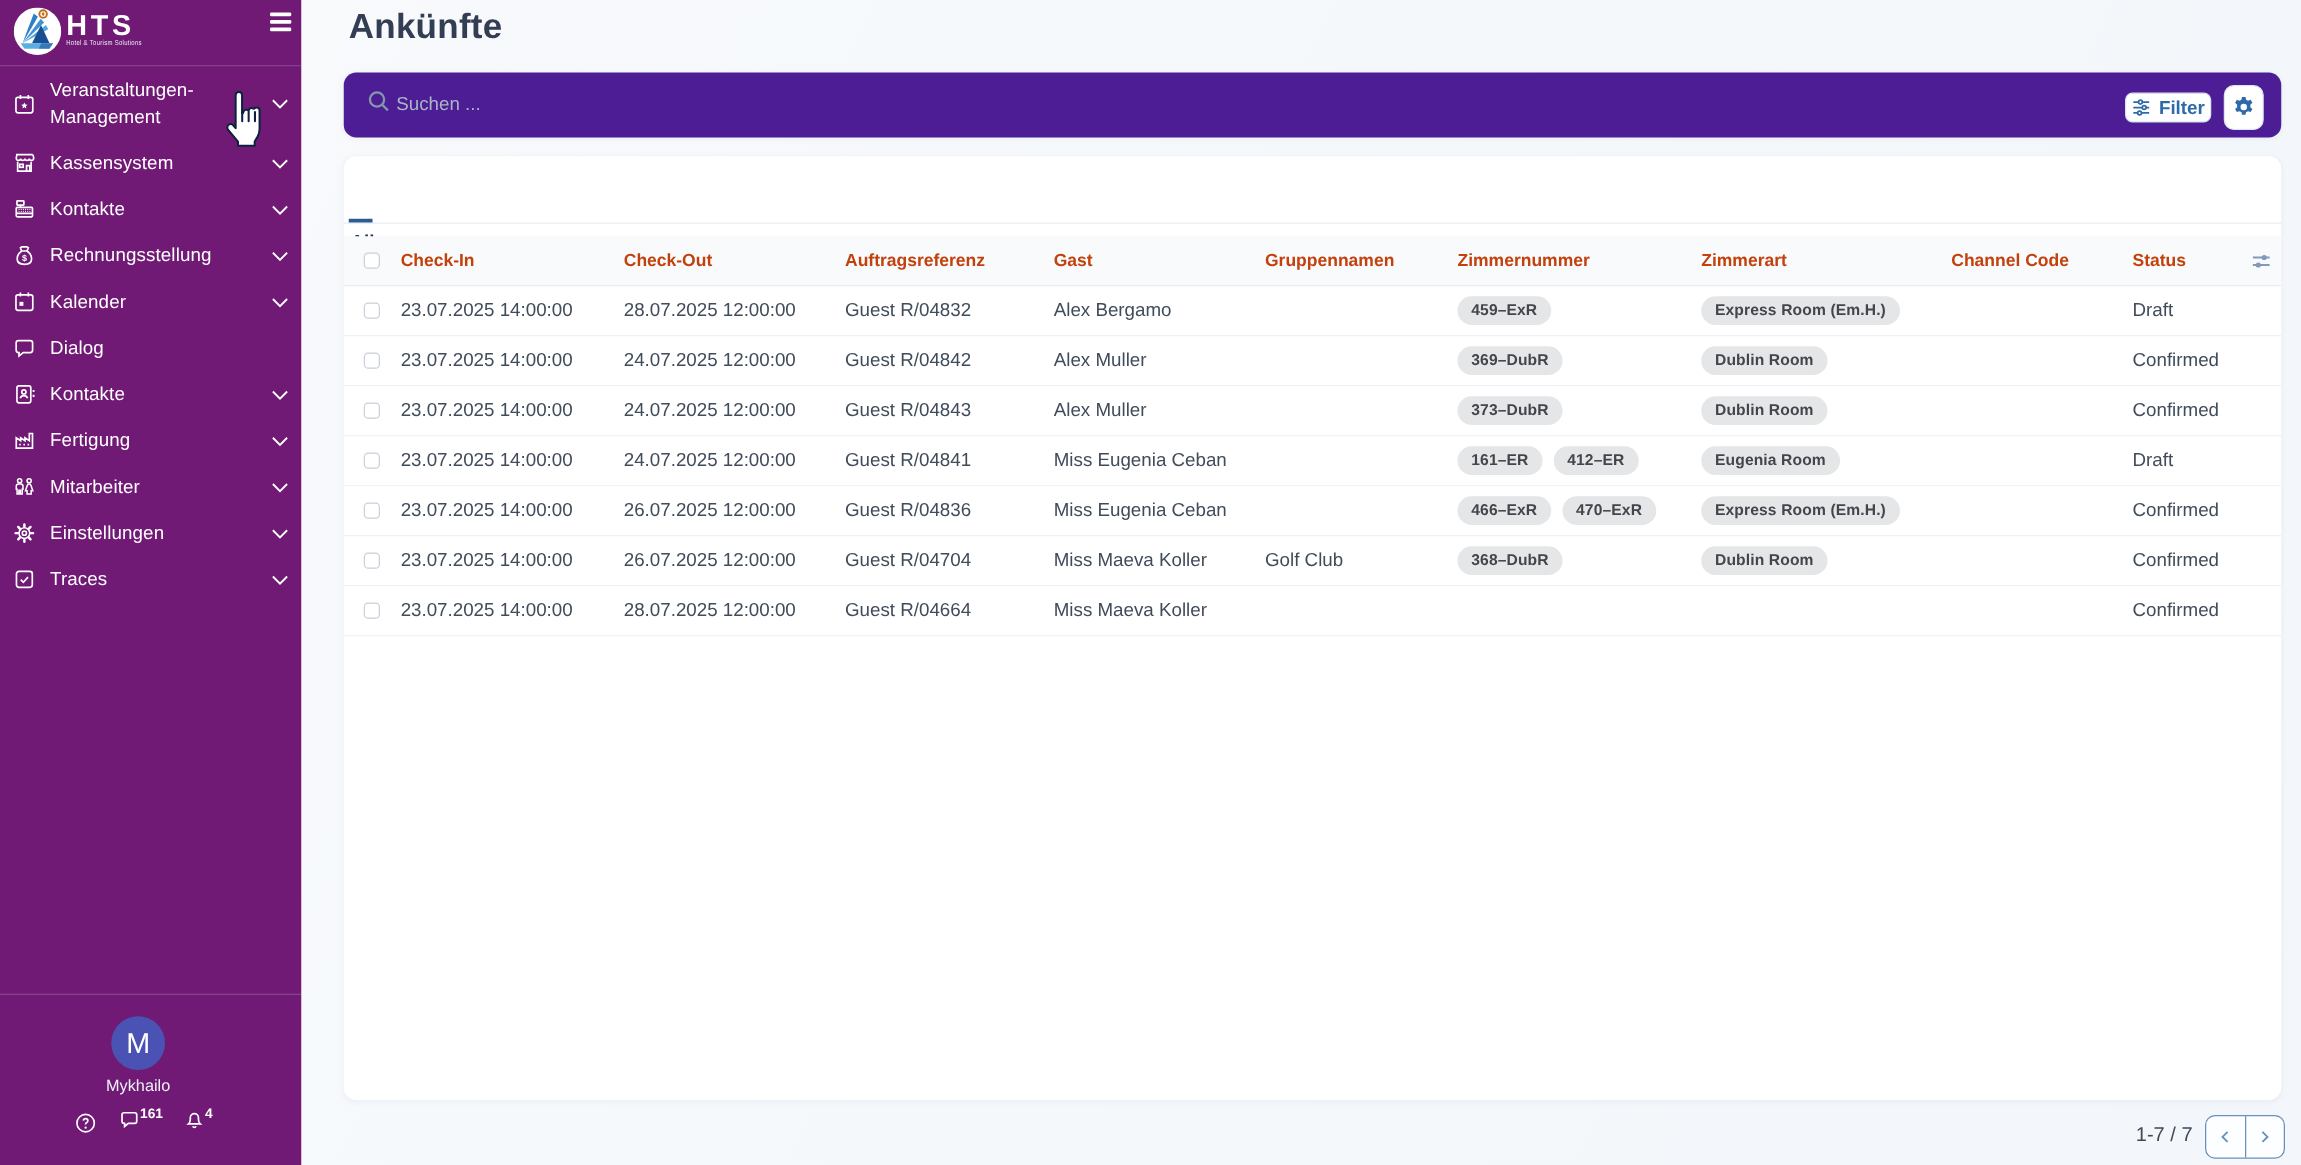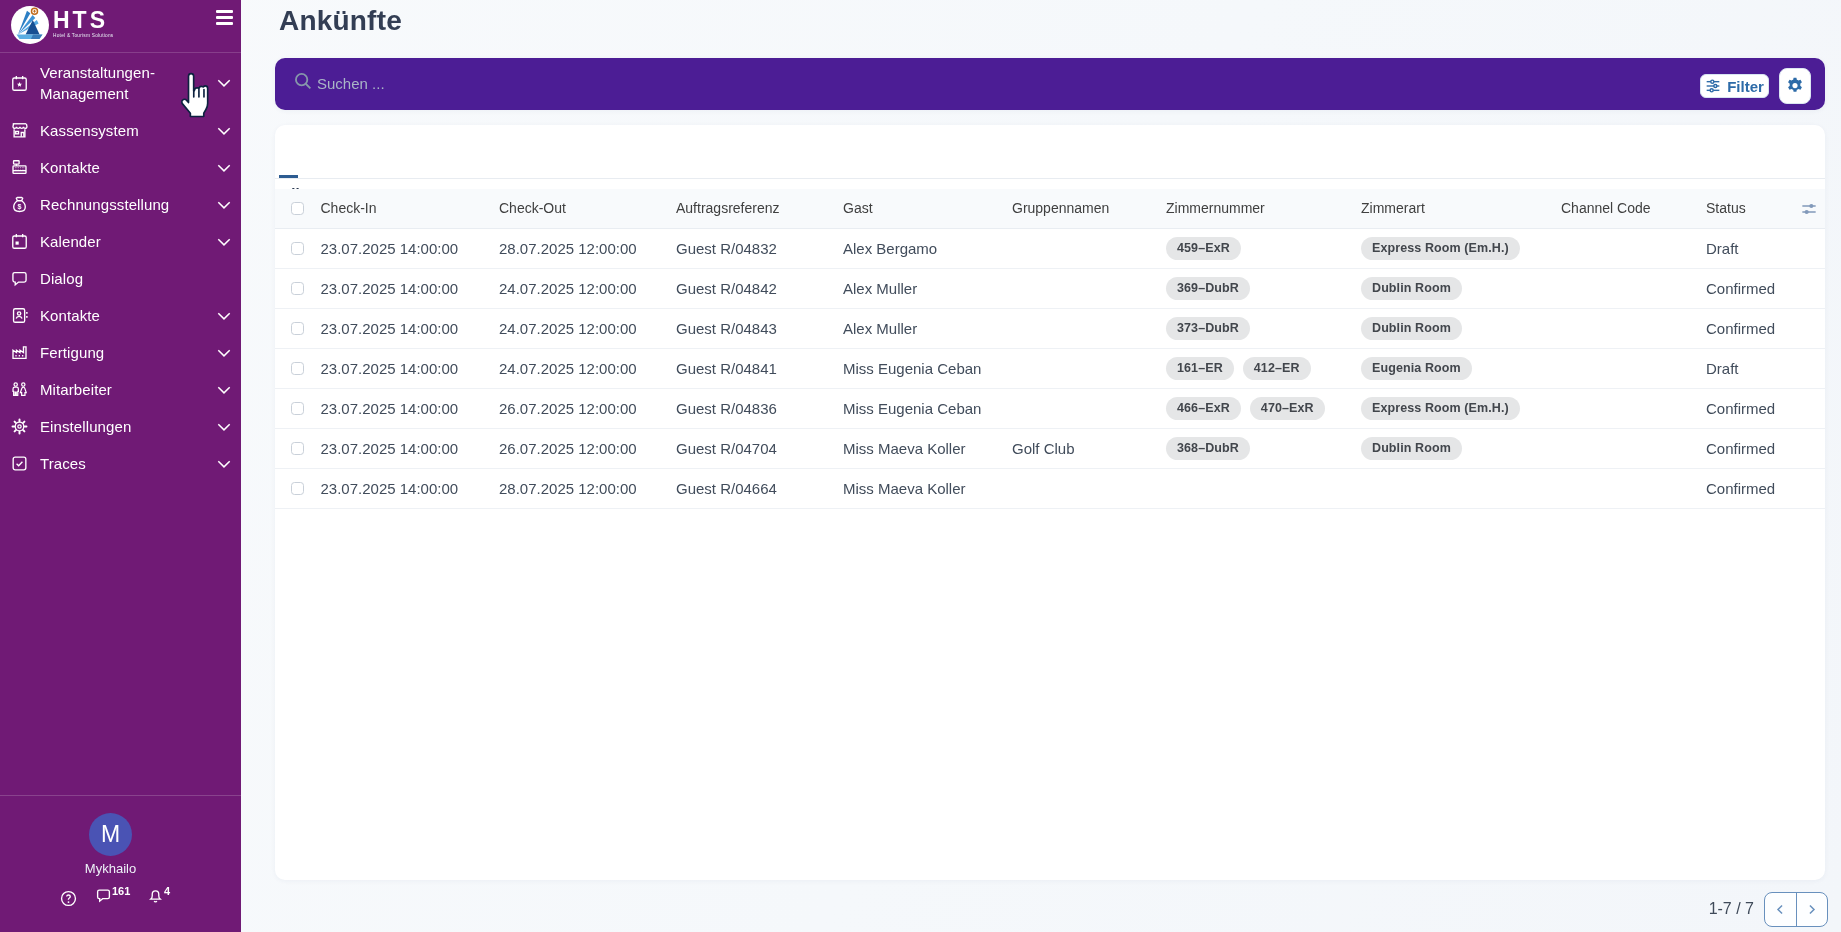--- a/index.html
+++ b/index.html
@@ -32,21 +32,21 @@
 .searchCard { position:absolute; left:34px; top:58px; width:1550px; height:52px; background:#4c1d95; border-radius:10px; box-shadow:0 1px 5px rgba(30,60,110,.05); }
 .searchIcon { position:absolute; left:17px; top:12px; width:22px; height:22px; }
 .searchPh { position:absolute; left:42px; top:17px; font-size:15px; color:#a9b6c6; }
 .filterBtn { position:absolute; right:56px; top:16px; width:69px; height:24px; border:1px solid #d7e4f1; border-radius:6px; display:flex; align-items:center; justify-content:center; gap:6px; color:#2d6ba8; font-size:15px; font-weight:bold; background:#fff;margin-left:48px; }
 .gearBtn { position:absolute; right:14px; top:10px; width:32px; height:36px; border:1px solid #dbe6f1; border-radius:8px; display:flex; align-items:center; justify-content:center; background:#fff; }
 
 .mainCard { position:absolute; left:34px; top:125px; width:1550px; height:755px; background:#fff; border-radius:10px; box-shadow:0 1px 5px rgba(30,60,110,.05); overflow:hidden; }
 .tabsRow { position:relative; height:53.5px; border-bottom:1px solid #e8ecf1; }
 .tabAll { position:absolute; left:4px; top:12px; width:22px; text-align:center; font-size:15px; font-weight:bold; color:#2b3950;margin-top:48px; }
 .tabInd { position:absolute; left:4px; bottom:0; width:19px; height:2.5px; background:#2d5c91; }
-.thead { position:relative; margin-top:10px; height:40px; background:#f8fafc; border-bottom:1px solid #e9edf2; display:flex; align-items:center; font-size:14px; font-weight:normal; color:#404040; }
+.thead { position:relative; margin-top:10px; height:40px; background:#f8fafc; border-bottom:1px solid #e9edf2; display:flex; align-items:center; font-size:14px; font-weight:bold; color:#c2410c; }
 .trow { position:relative; height:40px; border-bottom:1px solid #eef1f5; display:flex; align-items:center; font-size:15px; color:#414c5b; }
 .cbCol { width:45.5px; flex:0 0 auto; padding-left:16px; }
 .cb { width:13px; height:13px; border:1.5px solid #c9d0d9; border-radius:3.5px; background:#fff; }
 .c1 { width:178.5px; flex:0 0 auto; }
 .c2 { width:177px; flex:0 0 auto; }
 .c3 { width:167px; flex:0 0 auto; }
 .c4 { width:169px; flex:0 0 auto; }
 .c5 { width:154px; flex:0 0 auto; }
 .c6 { width:195px; flex:0 0 auto; display:flex; gap:9px; }
 .c7 { width:200px; flex:0 0 auto; }

